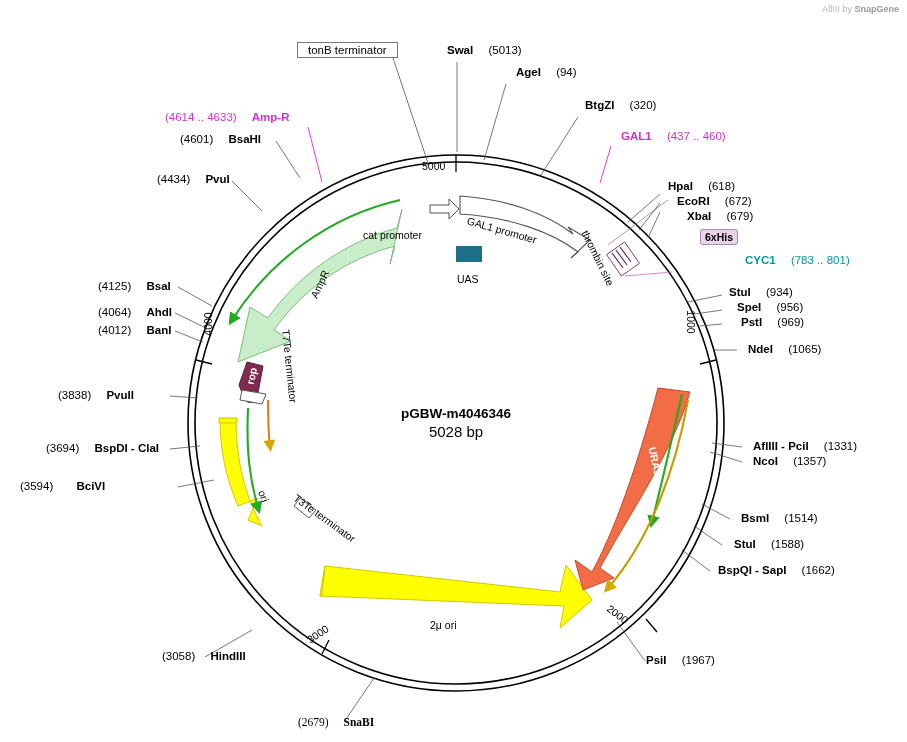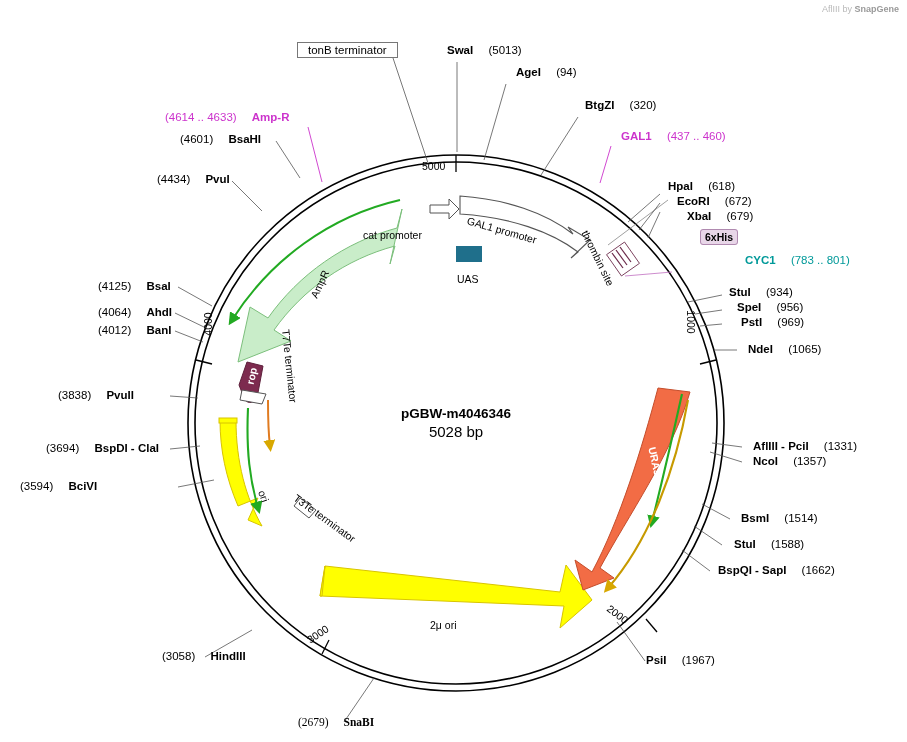--- a/index.html
+++ b/index.html
@@ -290,21 +290,21 @@
   <div class="lbl" style="left:58px;top:389px;">
     <span class="pos">(3838)</span>
     <span class="enz" style="margin-left:12px;">PvuII</span>
   </div>
   <div class="lbl" style="left:14px;top:442px;margin-left:32px;">
     <span class="pos">(3694)</span>
     <span class="enz" style="margin-left:12px;">BspDI  -  ClaI</span>
   </div>
   <div class="lbl" style="left:20px;top:480px;">
     <span class="pos">(3594)</span>
-    <span class="enz" style="margin-left:12px;">BciVI</span>
+    <span class="enz" style="margin-left:20px;">BciVI</span>
   </div>
   <div class="lbl" style="left:162px;top:650px;">
     <span class="pos">(3058)</span>
     <span class="enz" style="margin-left:12px;">HindIII</span>
   </div>
   <div class="lbl" style="left:298px;top:716px;font-family:Liberation Serif, serif;">
     <span class="pos">(2679)</span>
     <span class="enz" style="margin-left:12px;">SnaBI</span>
   </div>
 

